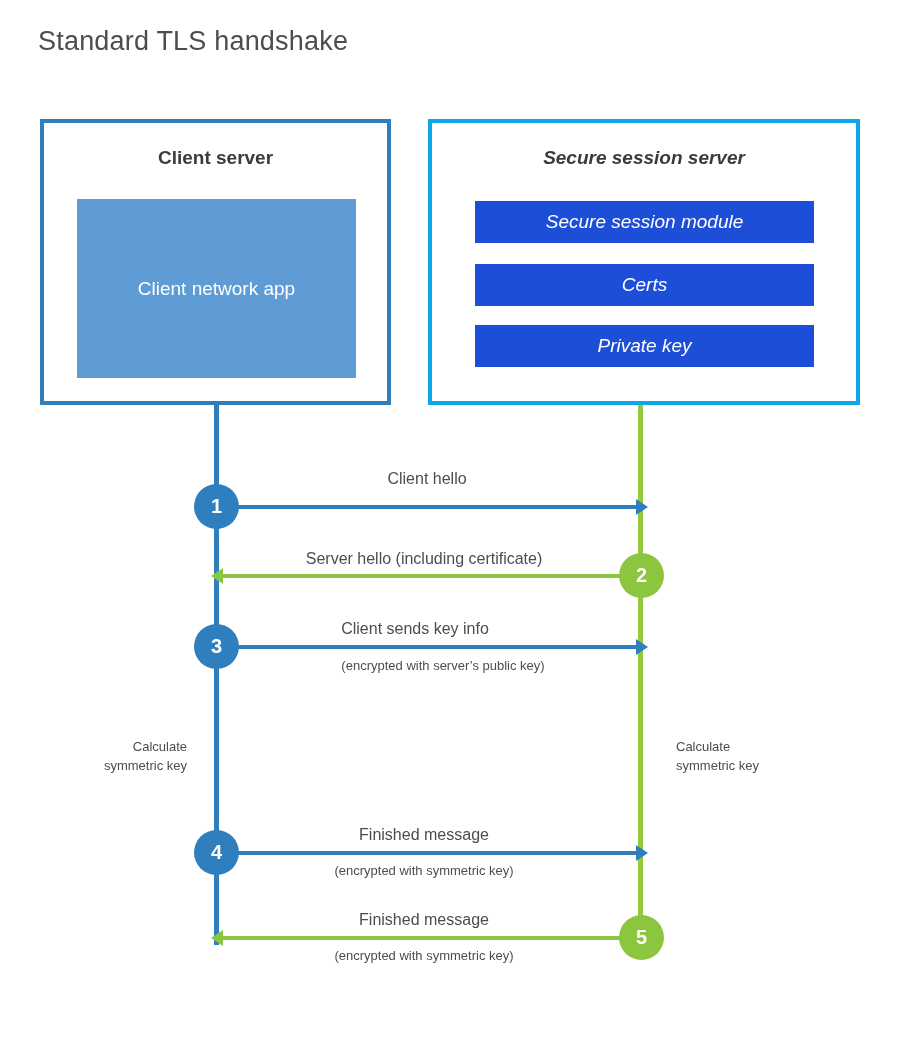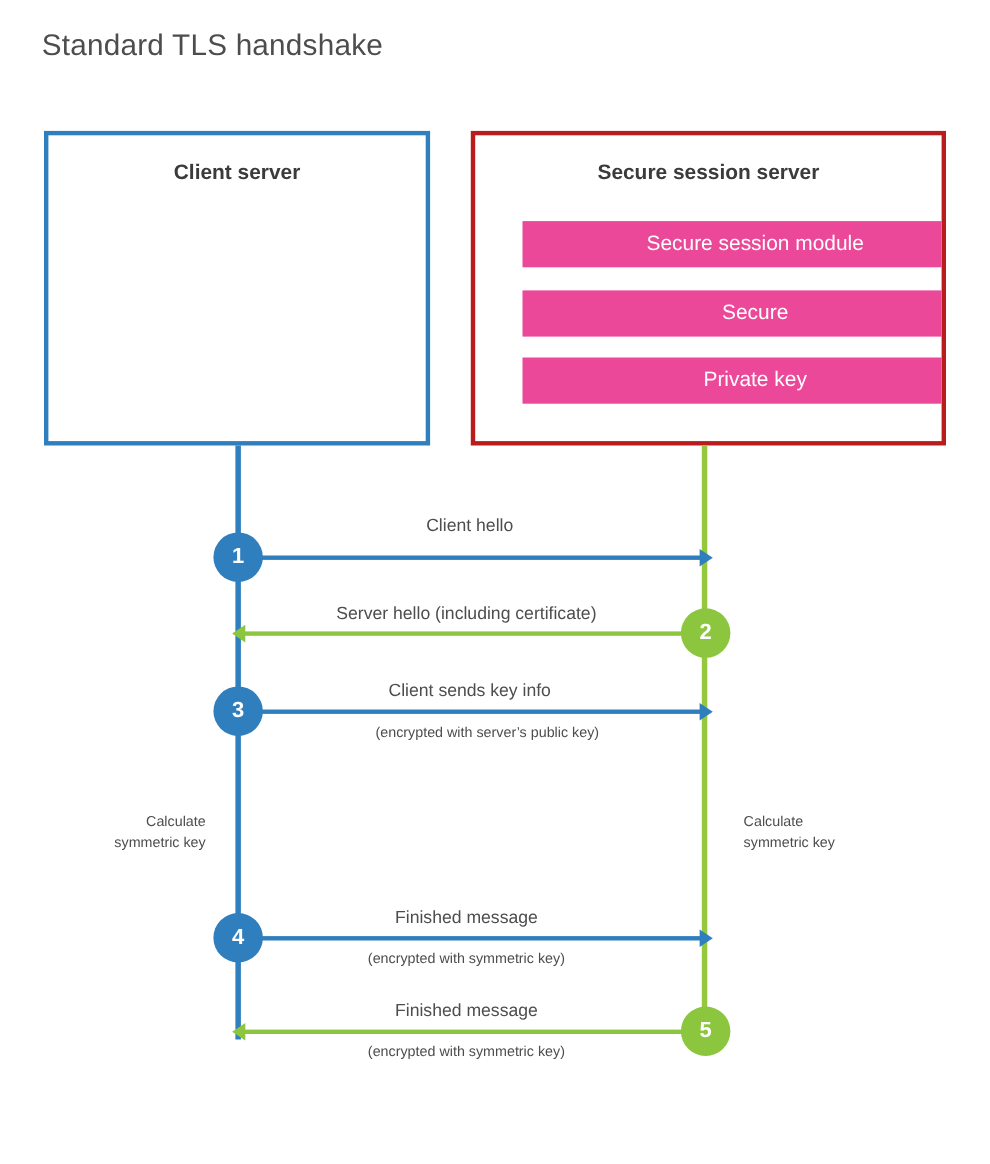--- a/index.html
+++ b/index.html
@@ -42,21 +42,22 @@
     top: 119px;
     width: 351px;
     height: 286px;
     border: 4px solid #2f7fbf;
   }
   #server-box {
     left: 428px;
     top: 119px;
     width: 432px;
     height: 286px;
-    border: 4px solid #b91c1c;
+    border: 4px solid #0ea5e9;
+    font-style: italic;
   }
   .party-title {
     position: absolute;
     left: 0;
     right: 0;
     top: 24px;
     text-align: center;
     font-size: 19px;
     font-weight: bold;
     color: #3b3b3d;
@@ -82,25 +83,24 @@
     line-height: 1.35;
     max-width: 170px;
   }
 
   
   .server-bar {
     position: absolute;
     left: 43px;
     width: 339px;
     height: 42px;
-    background: #ec4899;
+    background: #1d4ed8;
     display: flex;
     align-items: center;
     justify-content: center;
-    padding-left: 42px;
   }
   .server-bar .block-label {
     color: #ffffff;
     font-size: 19px;
     font-weight: 400;
     text-align: center;
   }
   #server-bar-0 { top: 78px; }
   #server-bar-1 { top: 141px; }
   #server-bar-2 { top: 202px; }
@@ -207,30 +207,33 @@
 </style>
 </head>
 <body>
 
 <div id="canvas">
 
   <div id="page-title">Standard TLS handshake</div>
 
   <div id="client-box" class="party-box">
     <div class="party-title">Client server</div>
+    <div id="client-app-block">
+      <div class="block-label">Client network app</div>
+    </div>
   </div>
 
   <div id="server-box" class="party-box">
     <div class="party-title">Secure session server</div>
 
     <div id="server-bar-0" class="server-bar">
       <div class="block-label">Secure session module</div>
     </div>
     <div id="server-bar-1" class="server-bar">
-      <div class="block-label">Secure</div>
+      <div class="block-label">Certs</div>
     </div>
     <div id="server-bar-2" class="server-bar">
       <div class="block-label">Private key</div>
     </div>
   </div>
 
   <div id="lifeline-client" class="lifeline"></div>
   <div id="lifeline-server" class="lifeline"></div>
 
   <div class="arrow blue to-right" style="left:216px; top:505px; width:421px;">
@@ -244,21 +247,21 @@
     <div class="shaft"></div>
     <div class="head"></div>
   </div>
   <div class="msg-label" style="left:424px; top:550px;">Server hello (including certificate)</div>
   <div class="step-circle green" style="left:619px; top:553px;">2</div>
 
   <div class="arrow blue to-right" style="left:216px; top:645px; width:421px;">
     <div class="shaft"></div>
     <div class="head"></div>
   </div>
-  <div class="msg-label" style="left:427px; top:620px;">Client sends key info</div>
+  <div class="msg-label" style="left:415px; top:620px;">Client sends key info</div>
   <div class="msg-sub" style="left:427px; top:658px;margin-left:16px;">(encrypted with server’s public key)</div>
   <div class="step-circle blue" style="left:194px; top:624px;">3</div>
 
 
   <div class="side-note right-align" style="left:50px; top:738px; width:137px;">Calculate
 symmetric key</div>
   <div class="side-note left-align" style="left:676px; top:738px;">Calculate
 symmetric key</div>
 
   <div class="arrow blue to-right" style="left:216px; top:851px; width:421px;">

